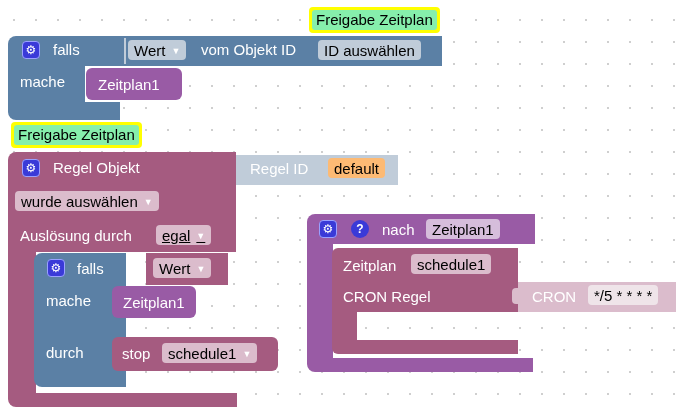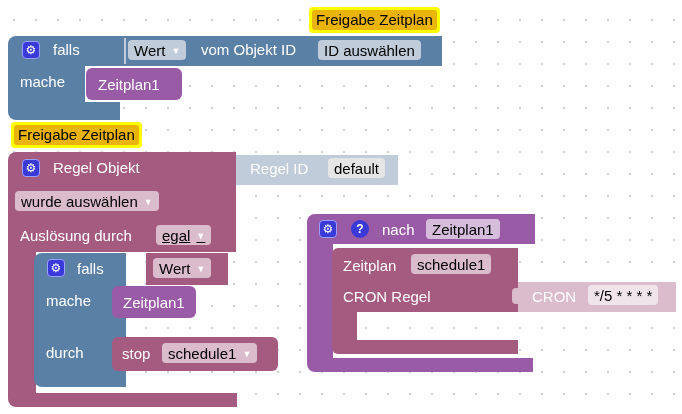--- a/index.html
+++ b/index.html
@@ -19,38 +19,38 @@
   .wine-light { background: #dbbccc; }
   .purple { background: #995ba5; }
   .txt { position: absolute; color: #fff; white-space: nowrap; line-height: 18px; }
   .field {
     position: absolute; height: 20px; line-height: 22px; padding: 0 6px;
     border-radius: 4px; color: #000; white-space: nowrap; box-sizing: border-box;
   }
   .field.b { background: #c0ccd9; }
   .field.w { background: #dbbccc; }
   .field.p { background: #d6bddb; }
-  .field.n { background: #e5e5e5; }
+  .field.n { background: #fdba74; }
   .arrow { font-size: 9px; color: #fff; margin-left: 6px; position: relative; top: -2px; }
   .gear {
     position: absolute; width: 18px; height: 18px; border-radius: 4px;
     background: #3a3ad8; border: 1px solid #9aa0ff; box-sizing: border-box;
     color: #fff; font-size: 12px; line-height: 16px; text-align: center;
   }
   .help {
     position: absolute; width: 18px; height: 18px; border-radius: 50%;
     background: #3a3ad8; color: #fff; font-size: 12px; font-weight: bold;
     line-height: 18px; text-align: center;
   }
   .comment {
     position: absolute; background: #ffff00; padding: 3px;
     border-radius: 4px; box-sizing: border-box;
   }
   .comment span {
-    display: block; background: #eab308; border-radius: 3px; padding: 0 4px;
+    display: block; background: #86efac; border-radius: 3px; padding: 0 4px;
     line-height: 20px; color: #000; white-space: nowrap; font-size: 15px;
   }
 </style>
 </head>
 <body>
 
 <div>
   <div class="abs blue" style="left:8px;top:36px;width:112px;height:84px;border-radius:8px 0 0 8px;"></div>
   <div class="abs blue" style="left:120px;top:36px;width:322px;height:30px;"></div>
   <div class="abs blue-light" style="left:124px;top:38px;width:2px;height:26px;"></div>

